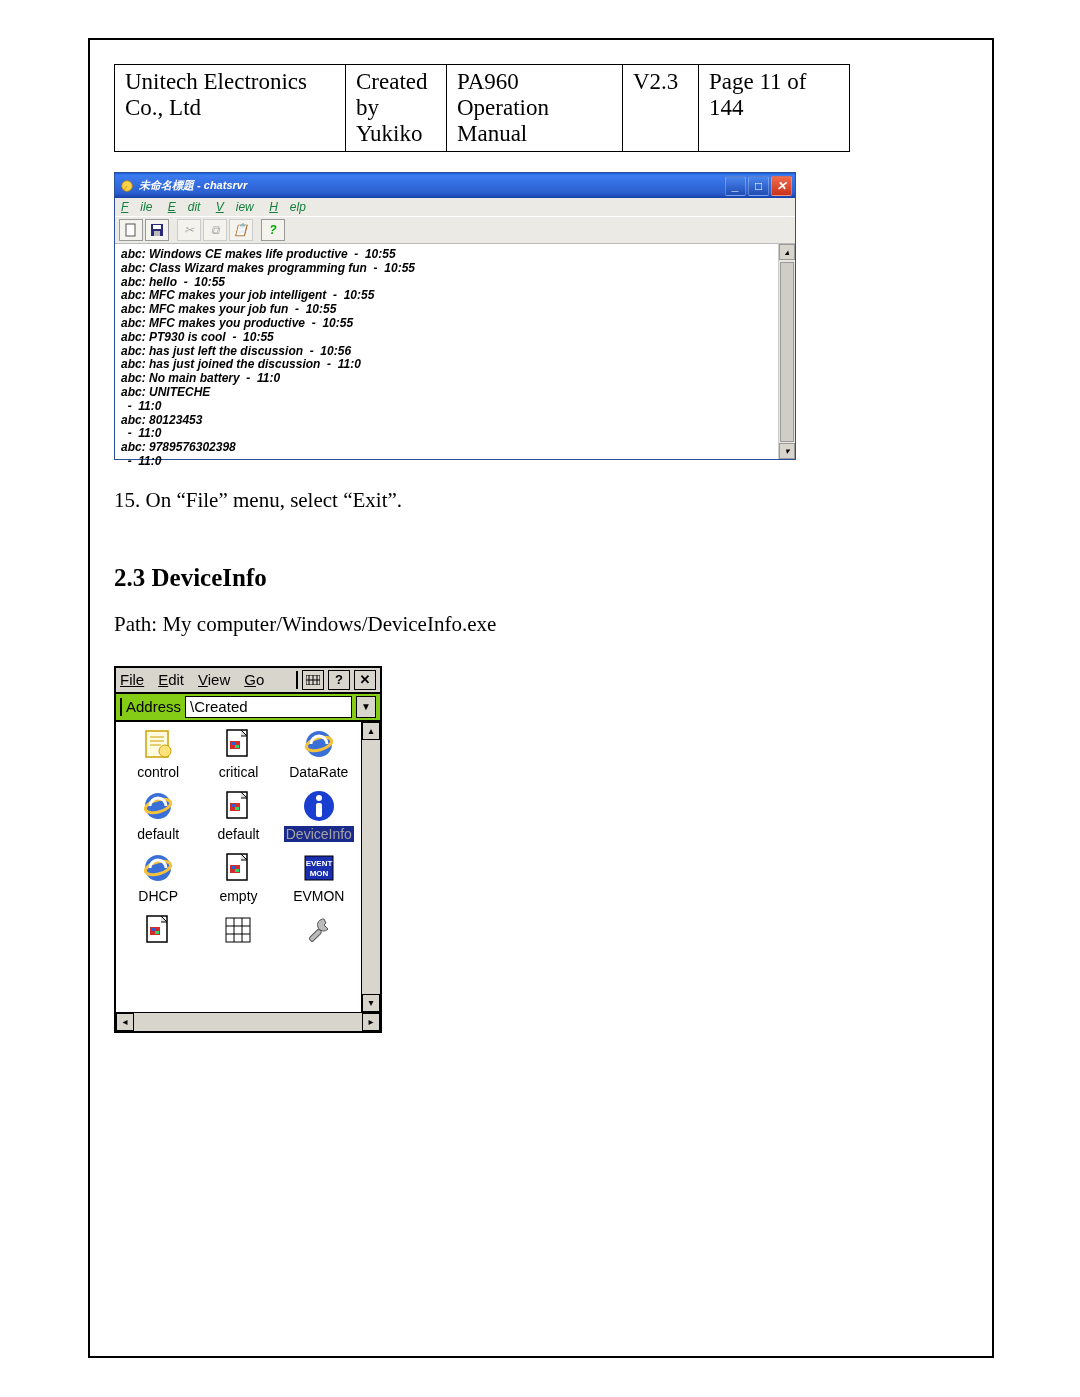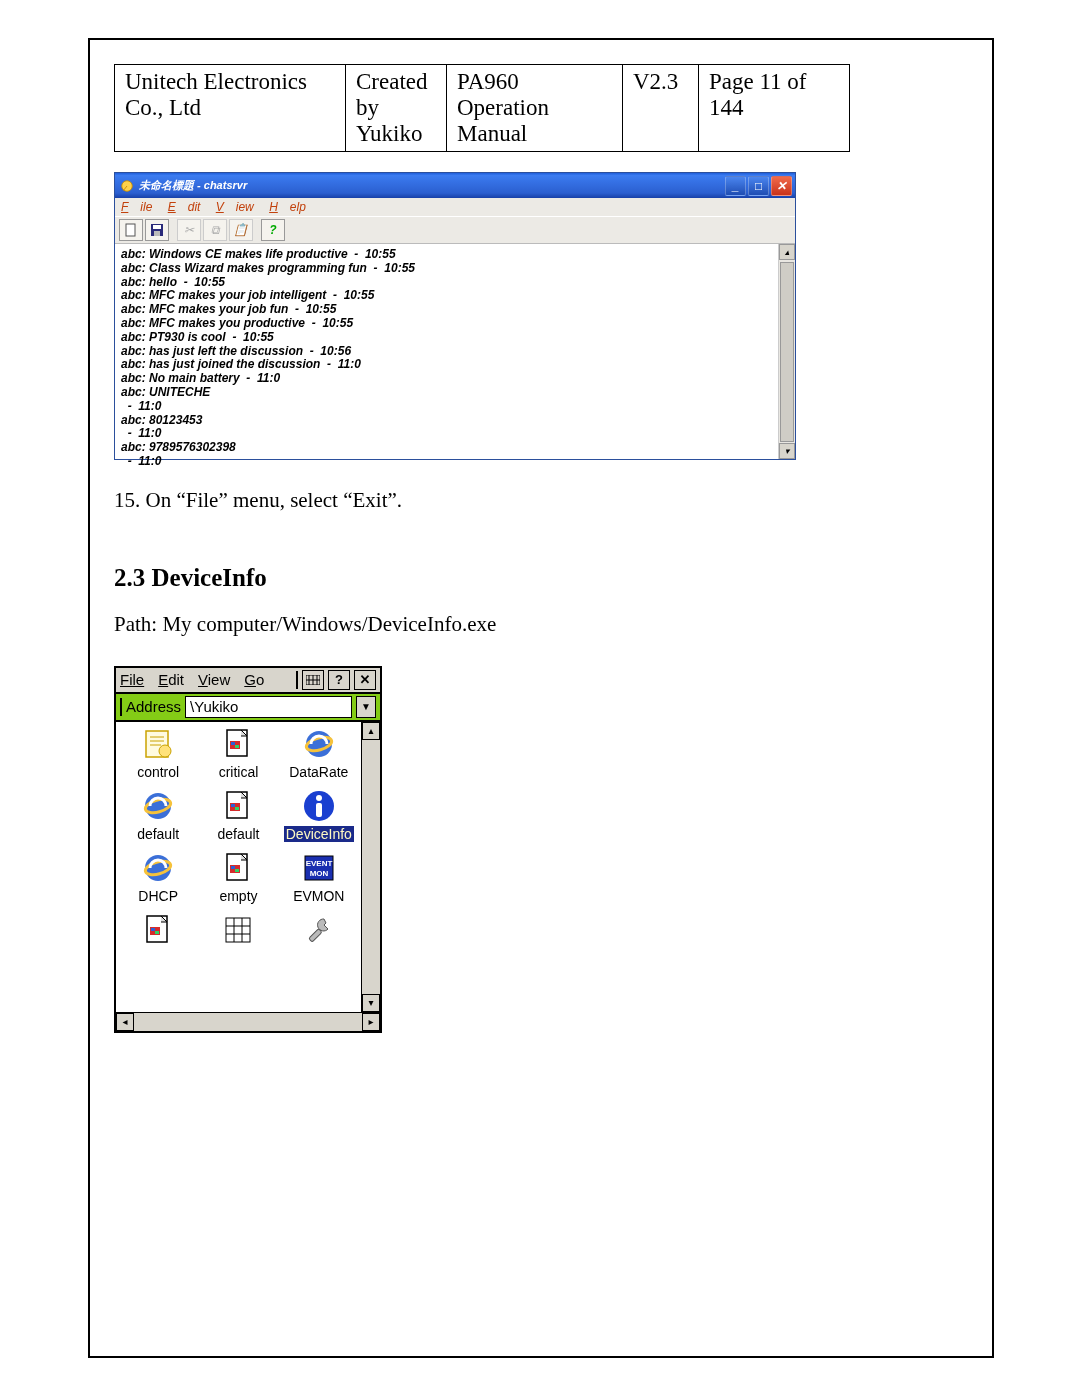--- a/index.html
+++ b/index.html
@@ -9,21 +9,21 @@
   .hdr-table td { border:1.5px solid #000; padding:4px 10px; font-size:23px; vertical-align:top; font-family:"Times New Roman",serif; }
   
   .xp-window { width:680px; border:1px solid #2b4f9c; background:#eceae5; font-family:Tahoma, Arial, sans-serif; font-size:11px;font-style:italic; }
   .xp-titlebar { height:25px; background:linear-gradient(to bottom,#1f5edb 0%,#3b7bf0 10%,#2b5fd0 80%,#1740a8 100%); display:flex; align-items:center; color:#fff; font-weight:bold; padding-left:4px; }
   .xp-title-icon { width:16px; height:16px; display:inline-flex; align-items:center; justify-content:center; margin-right:4px; }
   .xp-title-icon svg{ width:14px; height:14px; }
   .xp-ctrls { margin-left:auto; display:flex; gap:2px; padding-right:3px; }
   .xp-ctrl { width:21px; height:20px; border:1px solid #fff4; border-radius:2px; display:flex; align-items:center; justify-content:center; font-weight:bold; font-size:12px; box-sizing:border-box; }
   .xp-min,.xp-max{ background:linear-gradient(to bottom,#4a85ef,#1f4db3); color:#fff;}
   .xp-close{ background:linear-gradient(to bottom,#f06a4a,#c9331b); color:#fff;}
-  .xp-menubar { background:#eceae5; padding:2px 6px; font-size:12px; color:#c2410c; }
+  .xp-menubar { background:#eceae5; padding:2px 6px; font-size:12px; color:#15803d; }
   .xp-menubar span{ margin-right:12px; }
   .xp-menubar .u{ text-decoration:underline; }
   .xp-toolbar { background:#eceae5; border-top:1px solid #fff; border-bottom:1px solid #bbb; padding:2px 4px; display:flex; gap:2px; }
   .tbtn { width:22px; height:20px; border:1px solid #999; background:#f5f3ee; display:flex; align-items:center; justify-content:center; font-size:12px; }
   .tbtn.dis { color:#aaa; border-color:#ccc; }
   .tvsep{ width:4px; }
   .xp-body { position:relative; background:#fff; display:flex; }
   .xp-text { flex:1; padding:4px 6px; font-family:Arial,sans-serif; font-size:12px; color:#000; font-weight:bold; line-height:1.15; white-space:pre; }
   .xp-scroll { width:16px; background:#e9e7e2; border-left:1px solid #ccc; position:relative; }
   .xp-scroll .up,.xp-scroll .dn{ position:absolute; left:0; width:16px; height:16px; background:#d8d5cc; border:1px solid #999; box-sizing:border-box; display:flex; align-items:center; justify-content:center; font-size:9px; }
@@ -40,21 +40,21 @@
   .ce-mb-icons { margin-left:auto; display:flex; gap:4px; align-items:center; }
   .ce-smallbtn { width:20px; height:18px; border:1.5px solid #000; background:#d8d5cc; display:flex; align-items:center; justify-content:center; font-size:13px; font-weight:bold; }
   .ce-addr { background:#84cc16; border-bottom:2px solid #000; padding:2px 4px; display:flex; align-items:center; gap:4px; font-size:15px; }
   .ce-addr-box { flex:1; background:#fff; border:1.5px solid #000; height:20px; padding:0 4px; display:flex; align-items:center; }
   .ce-addr-drop{ width:18px; height:20px; border:1.5px solid #000; background:#d8d5cc; display:flex; align-items:center; justify-content:center; font-size:10px; }
   .ce-body { position:relative; height:290px; display:flex; background:#fff; }
   .ce-grid { flex:1; padding:4px 2px 0 2px; }
   .ce-row { display:flex; justify-content:space-around; margin-bottom:8px; }
   .ce-item { width:72px; text-align:center; font-size:14px; }
   .ce-icon { width:36px; height:36px; margin:0 auto 2px auto; display:flex; align-items:center; justify-content:center; }
-  .ce-item.sel .ce-cap { background:#1a2a8a; color:#fef9c3; padding:0 2px;text-align:center; }
+  .ce-item.sel .ce-cap { background:#1a2a8a; color:#a3a3a3; padding:0 2px;text-align:center; }
   .ce-cap { display:inline-block; }
   .ce-vscroll { width:18px; background:#d8d5cc; border-left:1.5px solid #000; position:relative; }
   .ce-vscroll .up,.ce-vscroll .dn{ position:absolute; left:0; width:18px; height:18px; background:#d8d5cc; border:1.5px solid #000; box-sizing:border-box; display:flex; align-items:center; justify-content:center; font-size:10px; }
   .ce-vscroll .up{ top:0; } .ce-vscroll .dn{ bottom:0; }
   .ce-hscroll { height:18px; background:#d8d5cc; border-top:1.5px solid #000; display:flex; }
   .ce-hscroll .lf, .ce-hscroll .rt{ width:18px; height:18px; border:1.5px solid #000; background:#d8d5cc; box-sizing:border-box; display:flex; align-items:center; justify-content:center; font-size:10px; }
   .ce-hscroll .track{ flex:1; }
   
   svg{ display:block; }
 </style>
@@ -168,21 +168,21 @@
               </svg>
             </div>
           <div class="ce-smallbtn">?</div>
           <div class="ce-smallbtn">✕</div>
         </div>
       </div>
       <div class="ce-addr">
         <div style="width:2px;height:18px;background:#000"></div>
         <span>Address</span>
         <div class="ce-addr-box">
-            <span>\Yukiko</span>
+            <span>\Created</span>
           </div>
         <div class="ce-addr-drop">▼</div>
       </div>
       <div class="ce-body">
         <div class="ce-grid" id="cegrid">
             <div class="ce-row">
               <div class="ce-item"><div class="ce-icon">
                   <svg width="34" height="34" viewBox="0 0 34 34">
                     <rect x="5" y="4" width="22" height="26" fill="#fffbe0" stroke="#caa200" stroke-width="1.5"></rect>
                     <line x1="9" y1="10" x2="23" y2="10" stroke="#caa200"></line>

